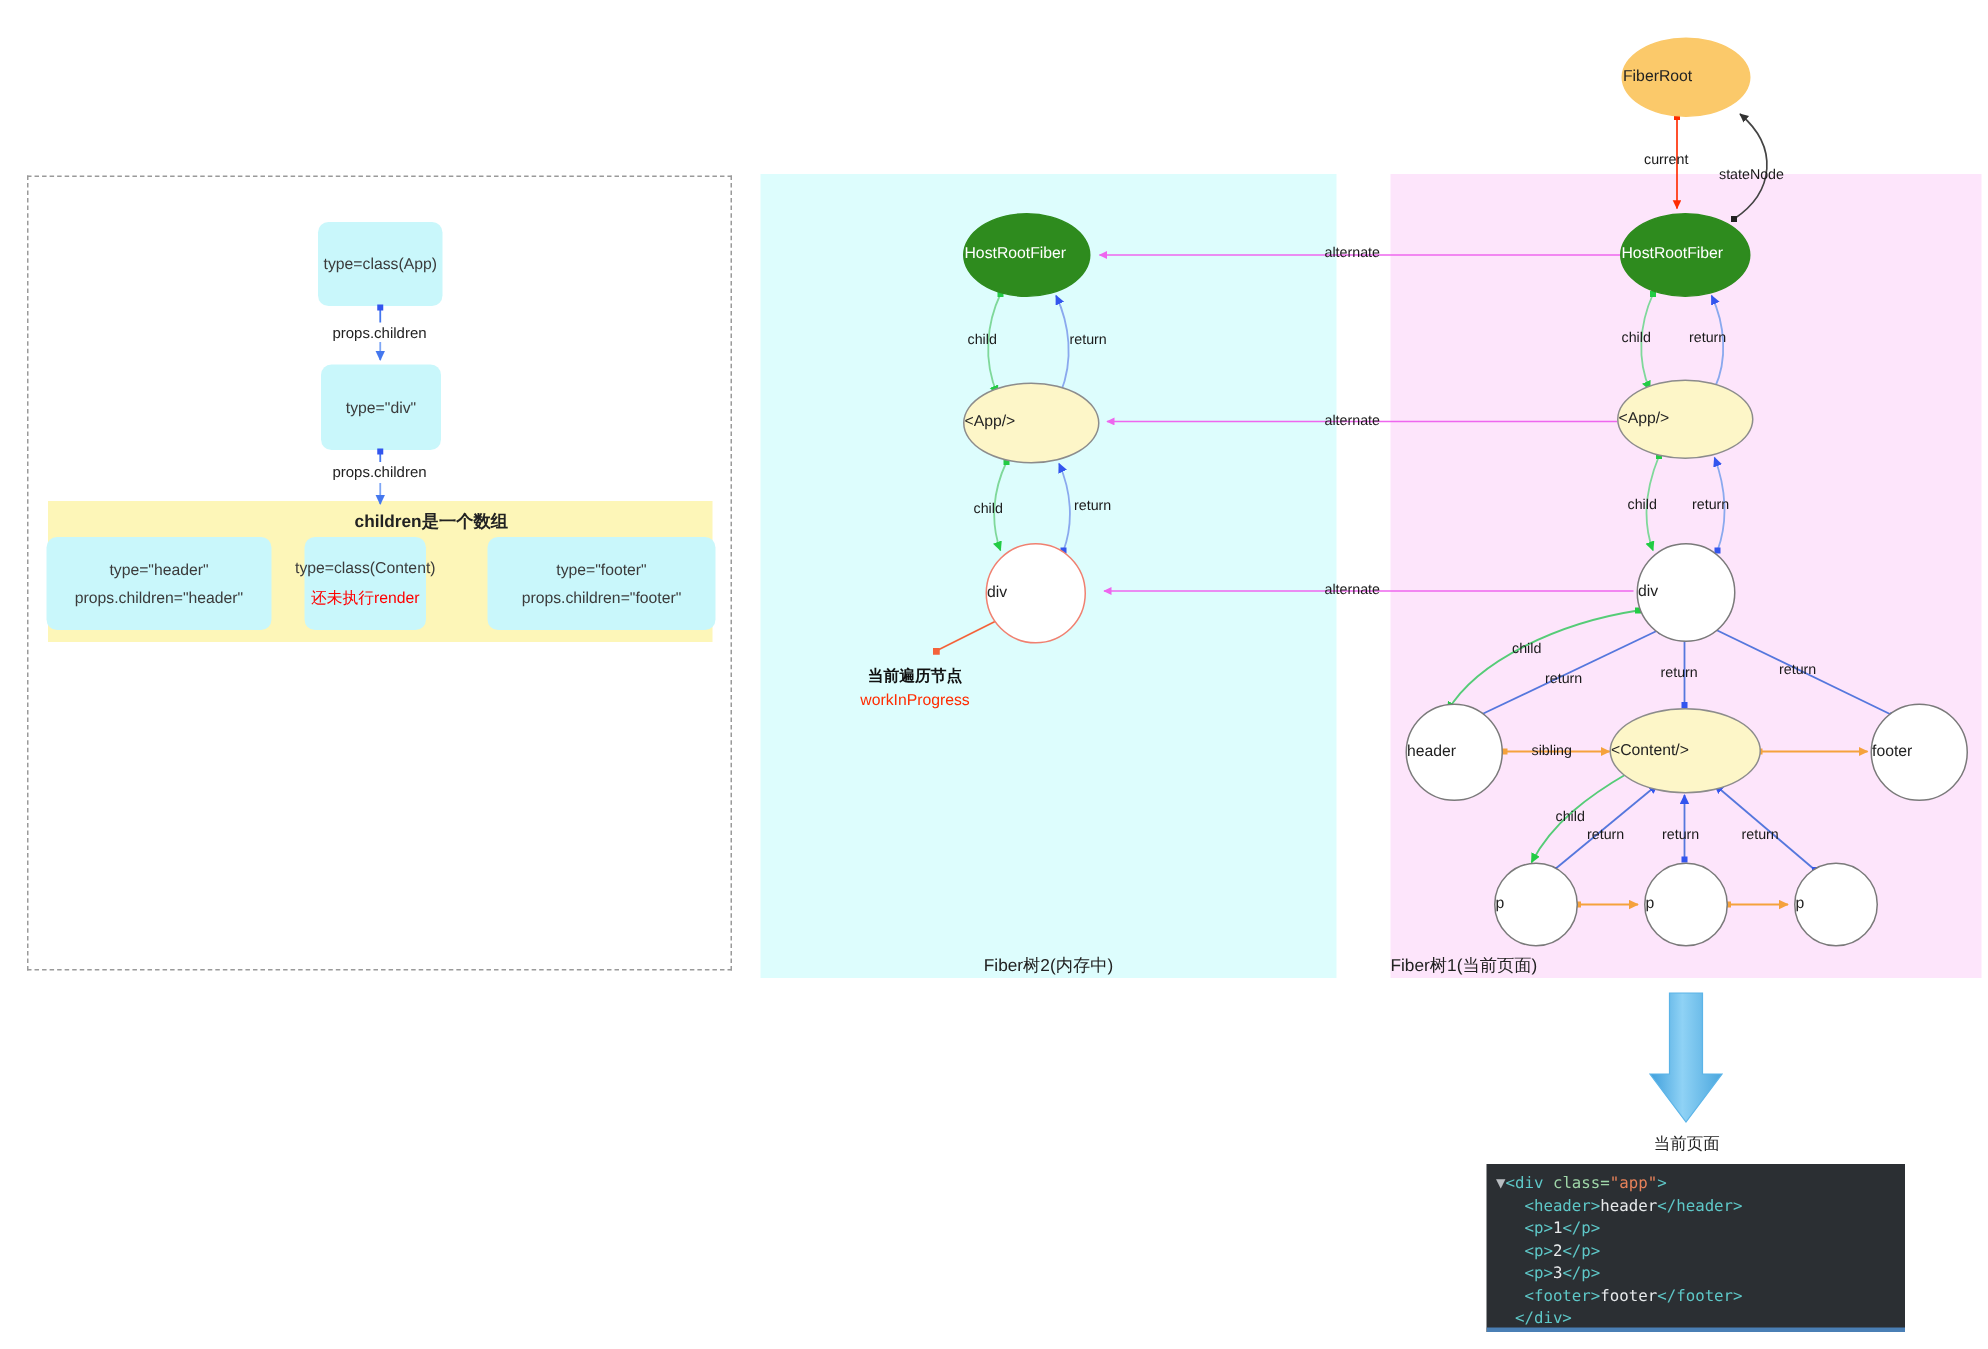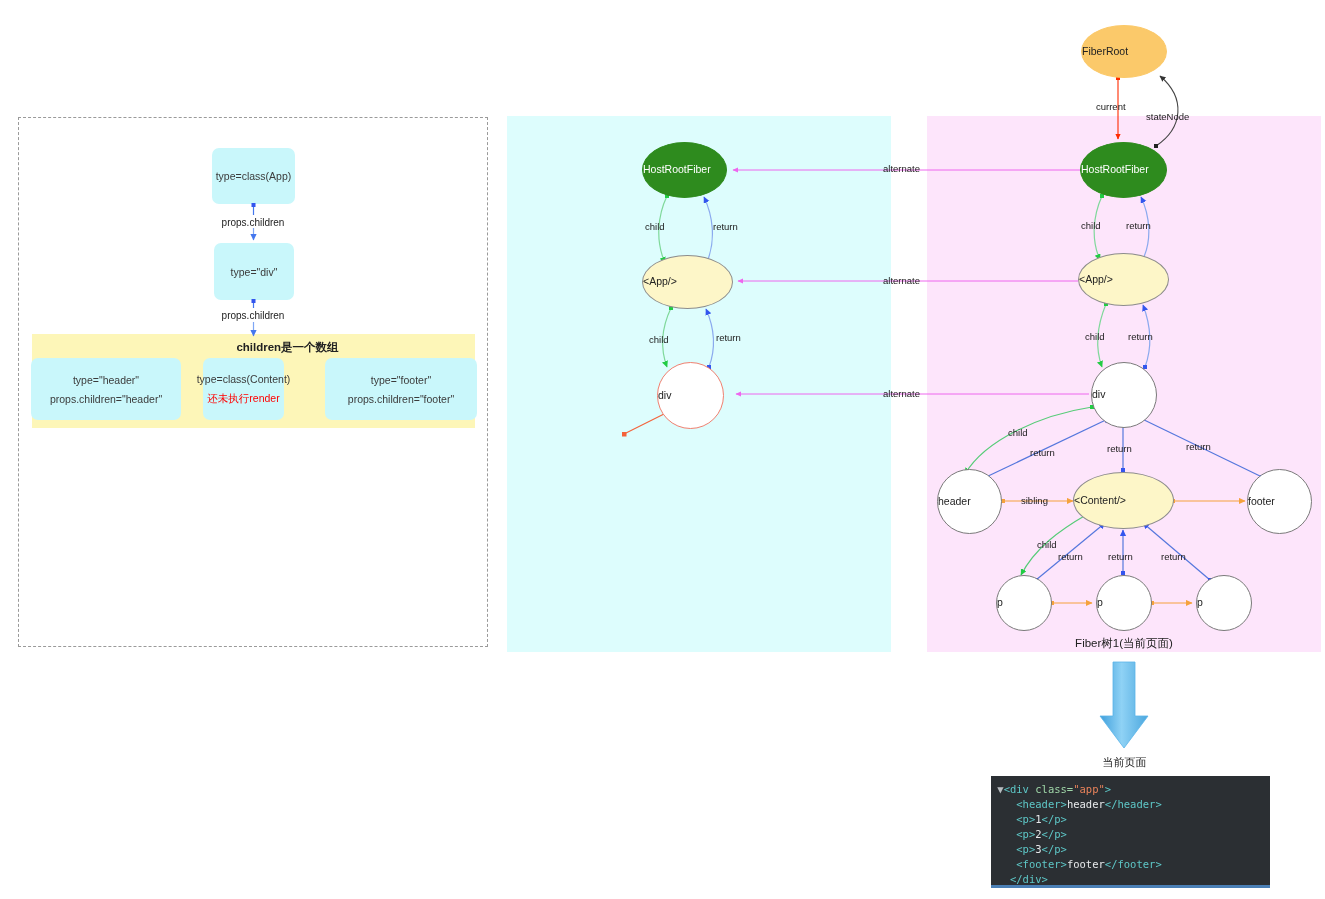--- a/index.html
+++ b/index.html
@@ -115,21 +115,21 @@
 
   
   #fiber1-panel {
     left: 927px; top: 116px;
     width: 394px; height: 536px;
     background: #fde5fb;
   }
   #fiber1-panel-label {
     left: 927px; top: 636px;
     width: 394px;
-    text-align: center;
+    text-align: left;
     font-size: 11.5px;
     color: #222;
   }
 
   
   .node {
     position: absolute;
     display: flex;
     align-items: center;
     justify-content: flex-start;
@@ -398,21 +398,26 @@
   </div>
   <div class="node ellipse white-red" style="left:657px; top:362px; width:67px; height:67px;">
     <span>div</span>
   </div>
 
   <div class="edge-label" style="left:645px; top:221px;">child</div>
   <div class="edge-label" style="left:713px; top:221px;">return</div>
   <div class="edge-label" style="left:649px; top:334px;">child</div>
   <div class="edge-label" style="left:716px; top:332px;">return</div>
 
-
+  <div class="abs" id="wip-annot">
+    <div class="t1">当前遍历节点</div>
+    <div class="t2">workInProgress</div>
+  </div>
+
+  <div class="abs" id="fiber2-panel-label">Fiber树2(内存中)</div>
 
   <div class="edge-label" style="left:883px; top:163px;">alternate</div>
   <div class="edge-label" style="left:883px; top:275px;">alternate</div>
   <div class="edge-label" style="left:883px; top:388px;">alternate</div>
 
   <div class="node ellipse orange" style="left:1081px; top:25px; width:86px; height:53px;">
     <span>FiberRoot</span>
   </div>
   <div class="edge-label" style="left:1096px; top:101px;">current</div>
   <div class="edge-label" style="left:1146px; top:101px;margin-top:10px;">stateNode</div>

